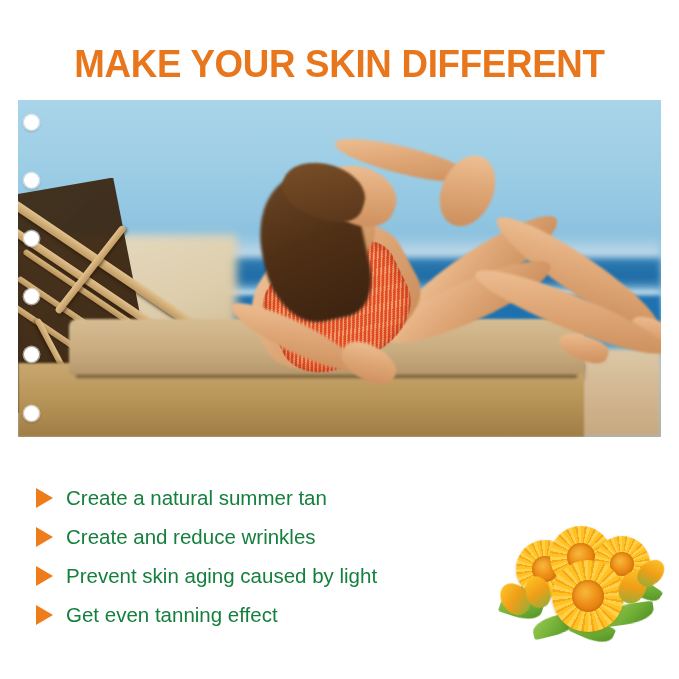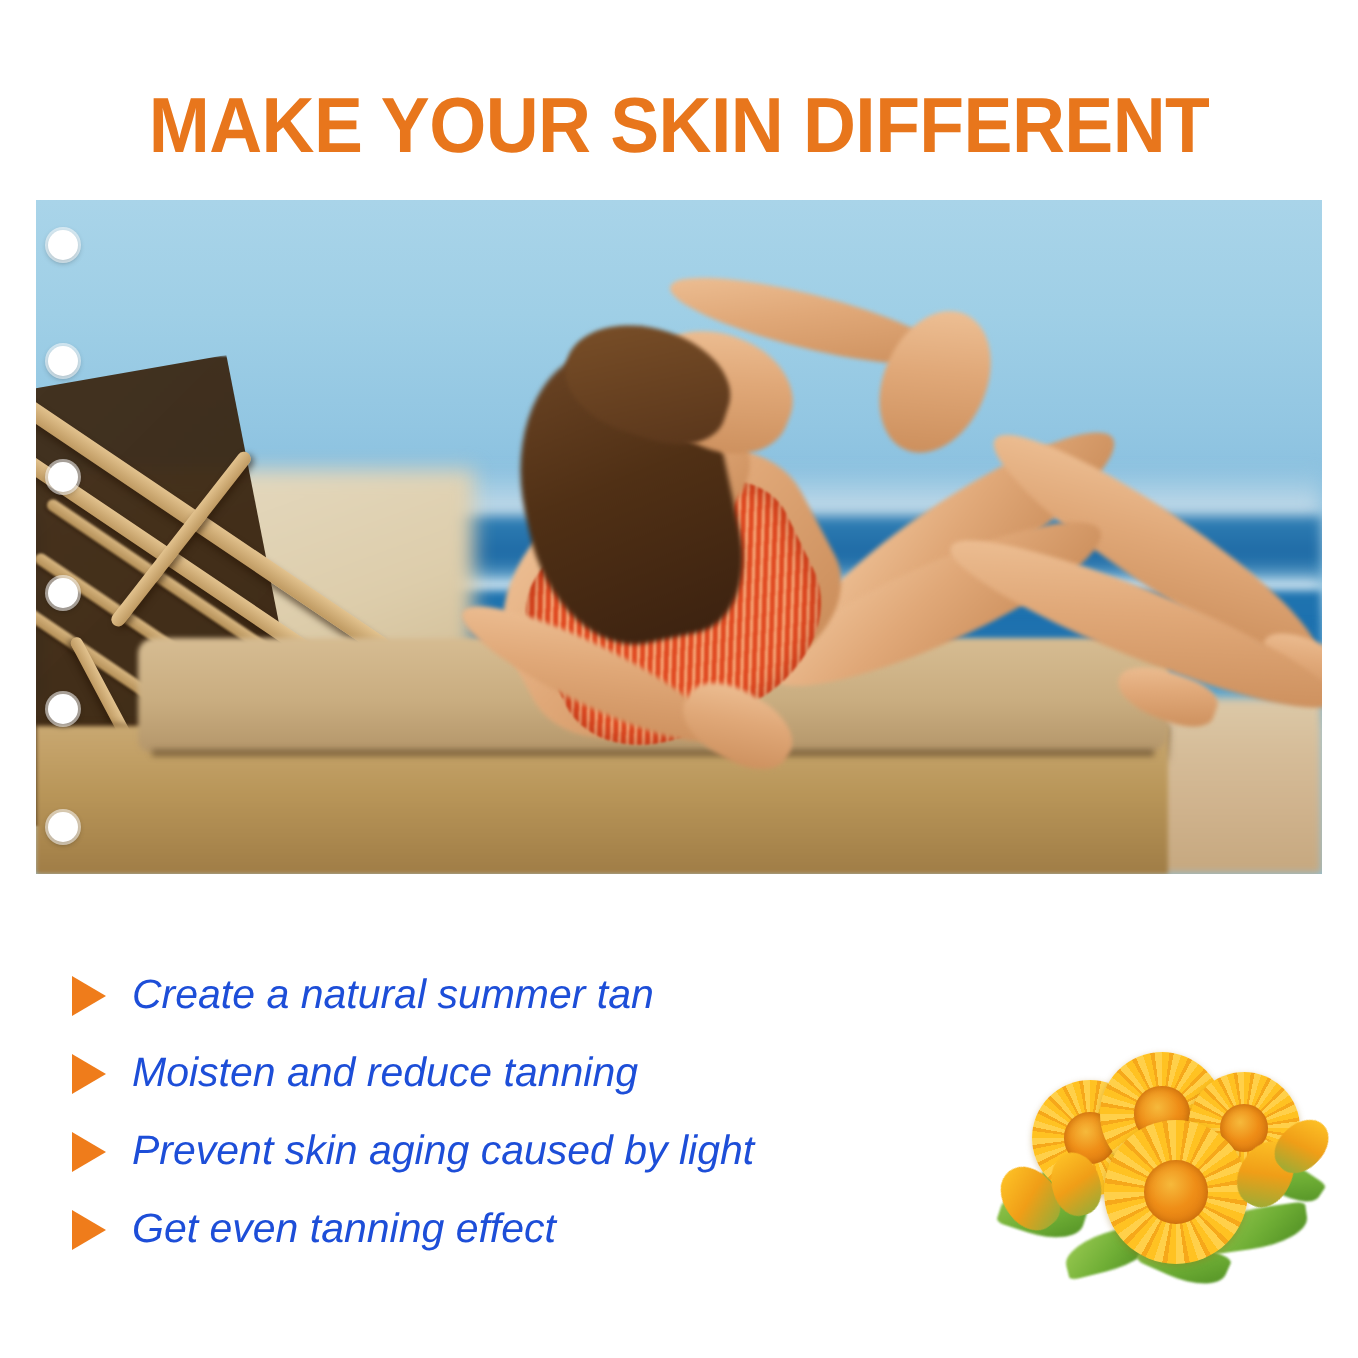--- a/index.html
+++ b/index.html
@@ -276,24 +276,23 @@
   .tri {
     width: 0; height: 0;
     border-top: 10px solid transparent;
     border-bottom: 10px solid transparent;
     border-left: 17px solid #ef7c1b;
     margin-right: 13px;
     flex: 0 0 auto;
   }
   .bullet-text {
     font-family: "Liberation Sans", sans-serif;
-    font-style: italic;
     font-size: 20.5px;
     line-height: 24px;
-    color: #1d4ed8;
+    color: #15803d;
     white-space: nowrap;
   }
 
   
   .flowers {
     position: absolute;
     left: 496px;
     top: 520px;
     width: 172px;
     height: 132px;
@@ -391,21 +390,21 @@
   </div>
 </div>
 
 <div class="bullets">
   <div class="bullet">
     <span class="tri"></span>
     <span class="bullet-text">Create a natural summer tan</span>
   </div>
   <div class="bullet">
     <span class="tri"></span>
-    <span class="bullet-text">Moisten and reduce tanning</span>
+    <span class="bullet-text">Create and reduce wrinkles</span>
   </div>
   <div class="bullet">
     <span class="tri"></span>
     <span class="bullet-text">Prevent skin aging caused by light</span>
   </div>
   <div class="bullet">
     <span class="tri"></span>
     <span class="bullet-text">Get even tanning effect</span>
   </div>
 </div>

